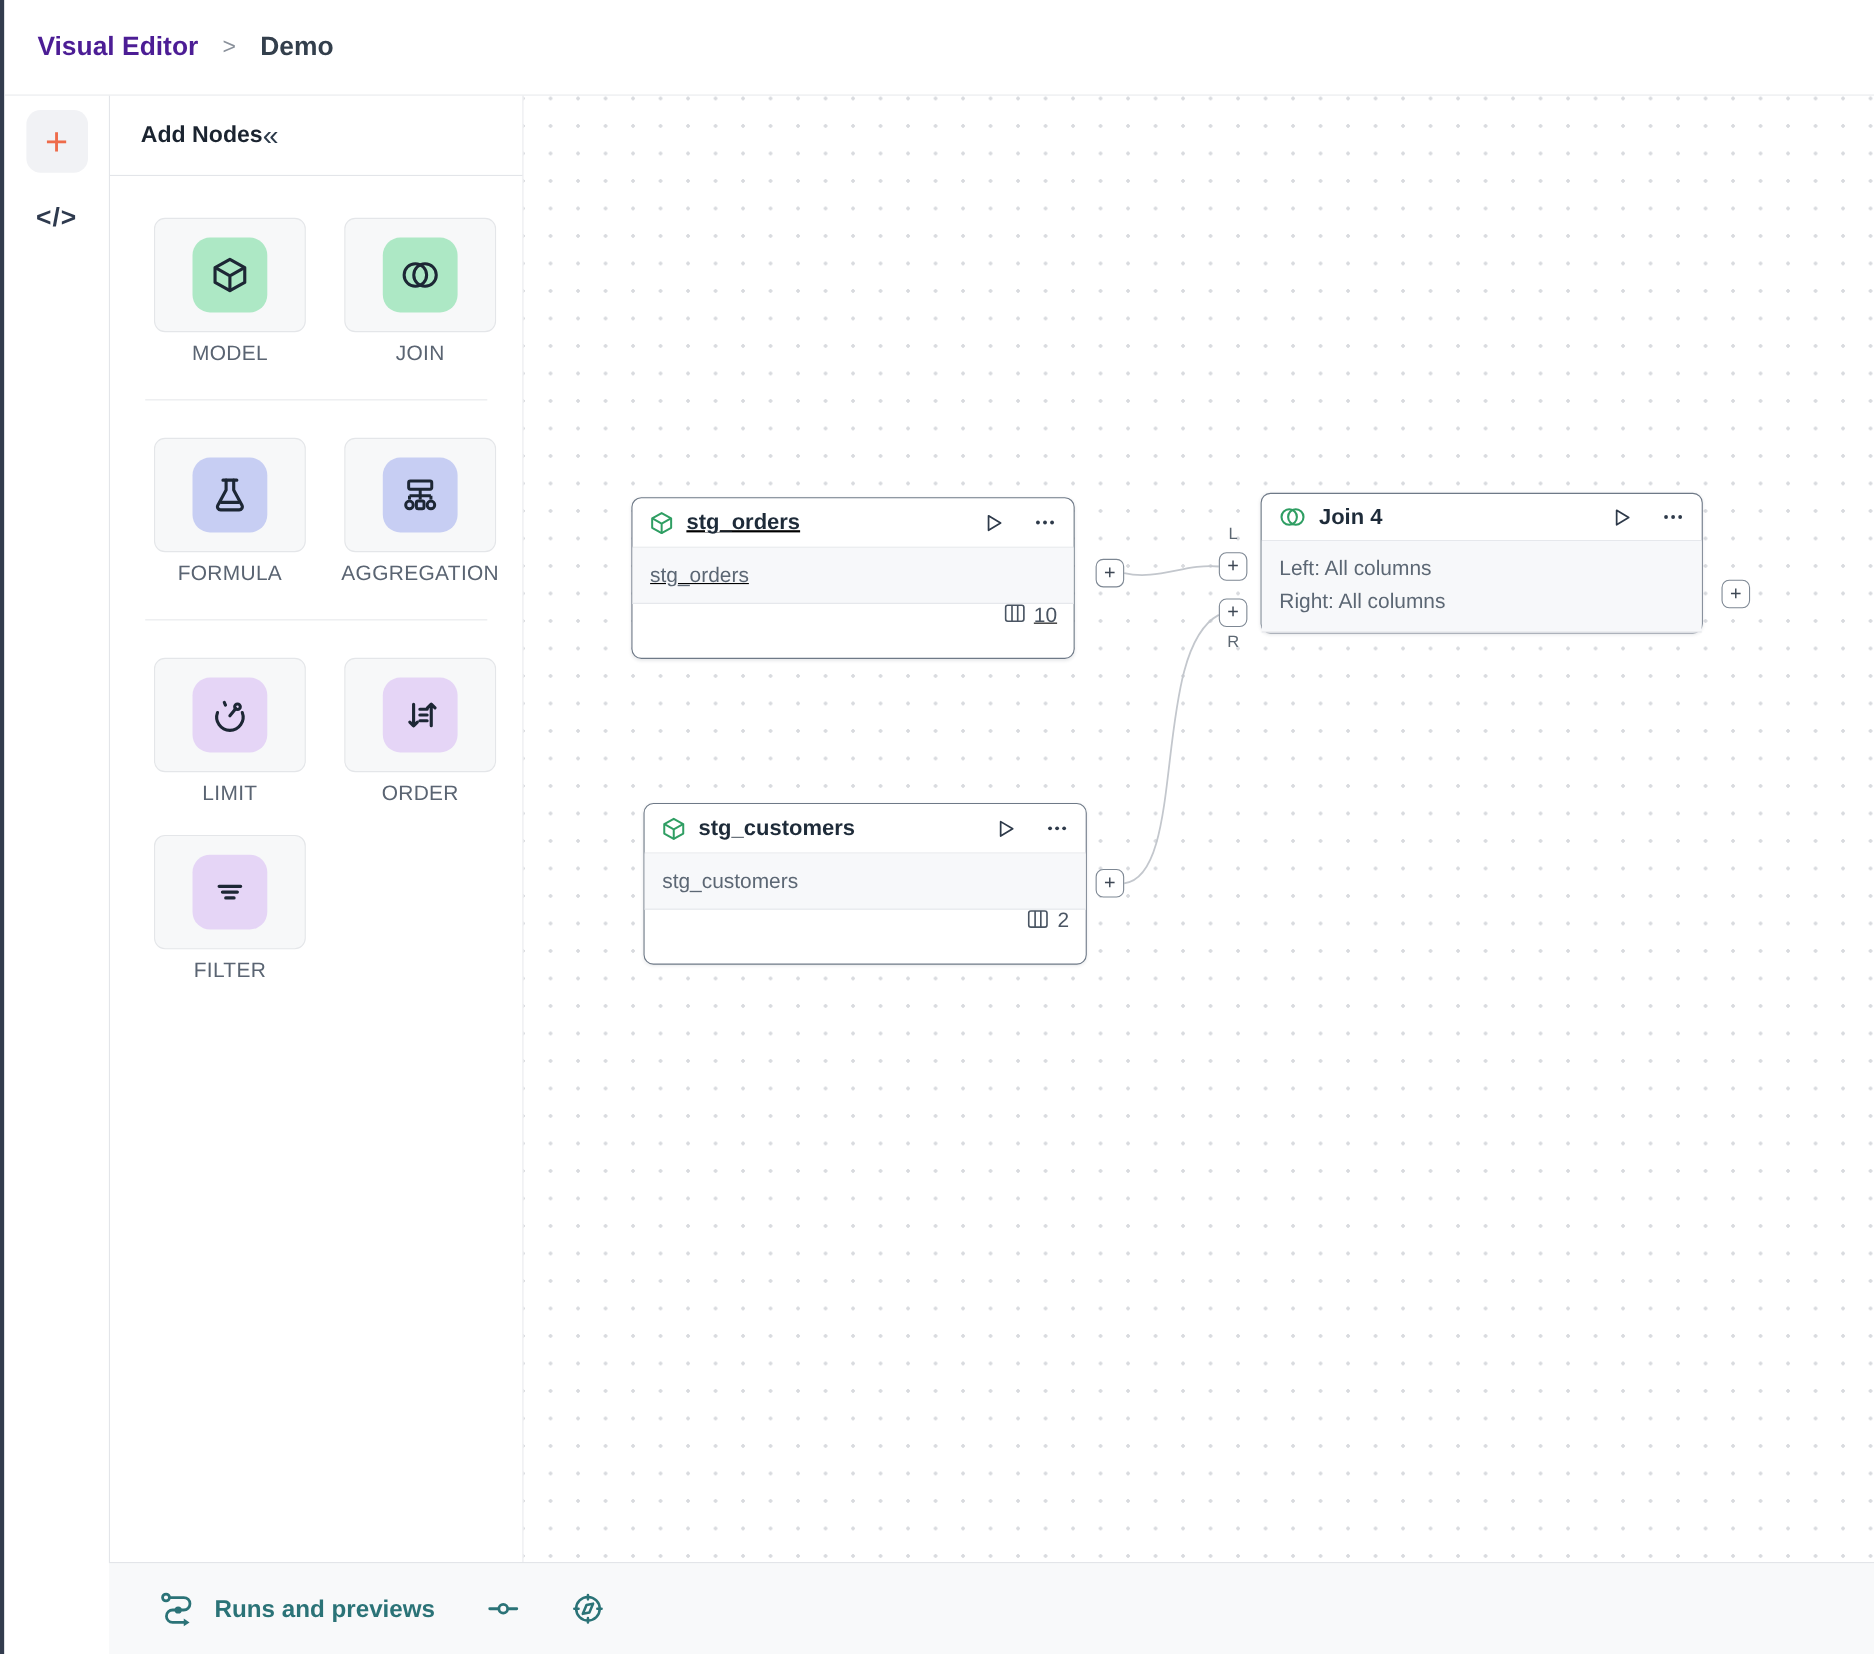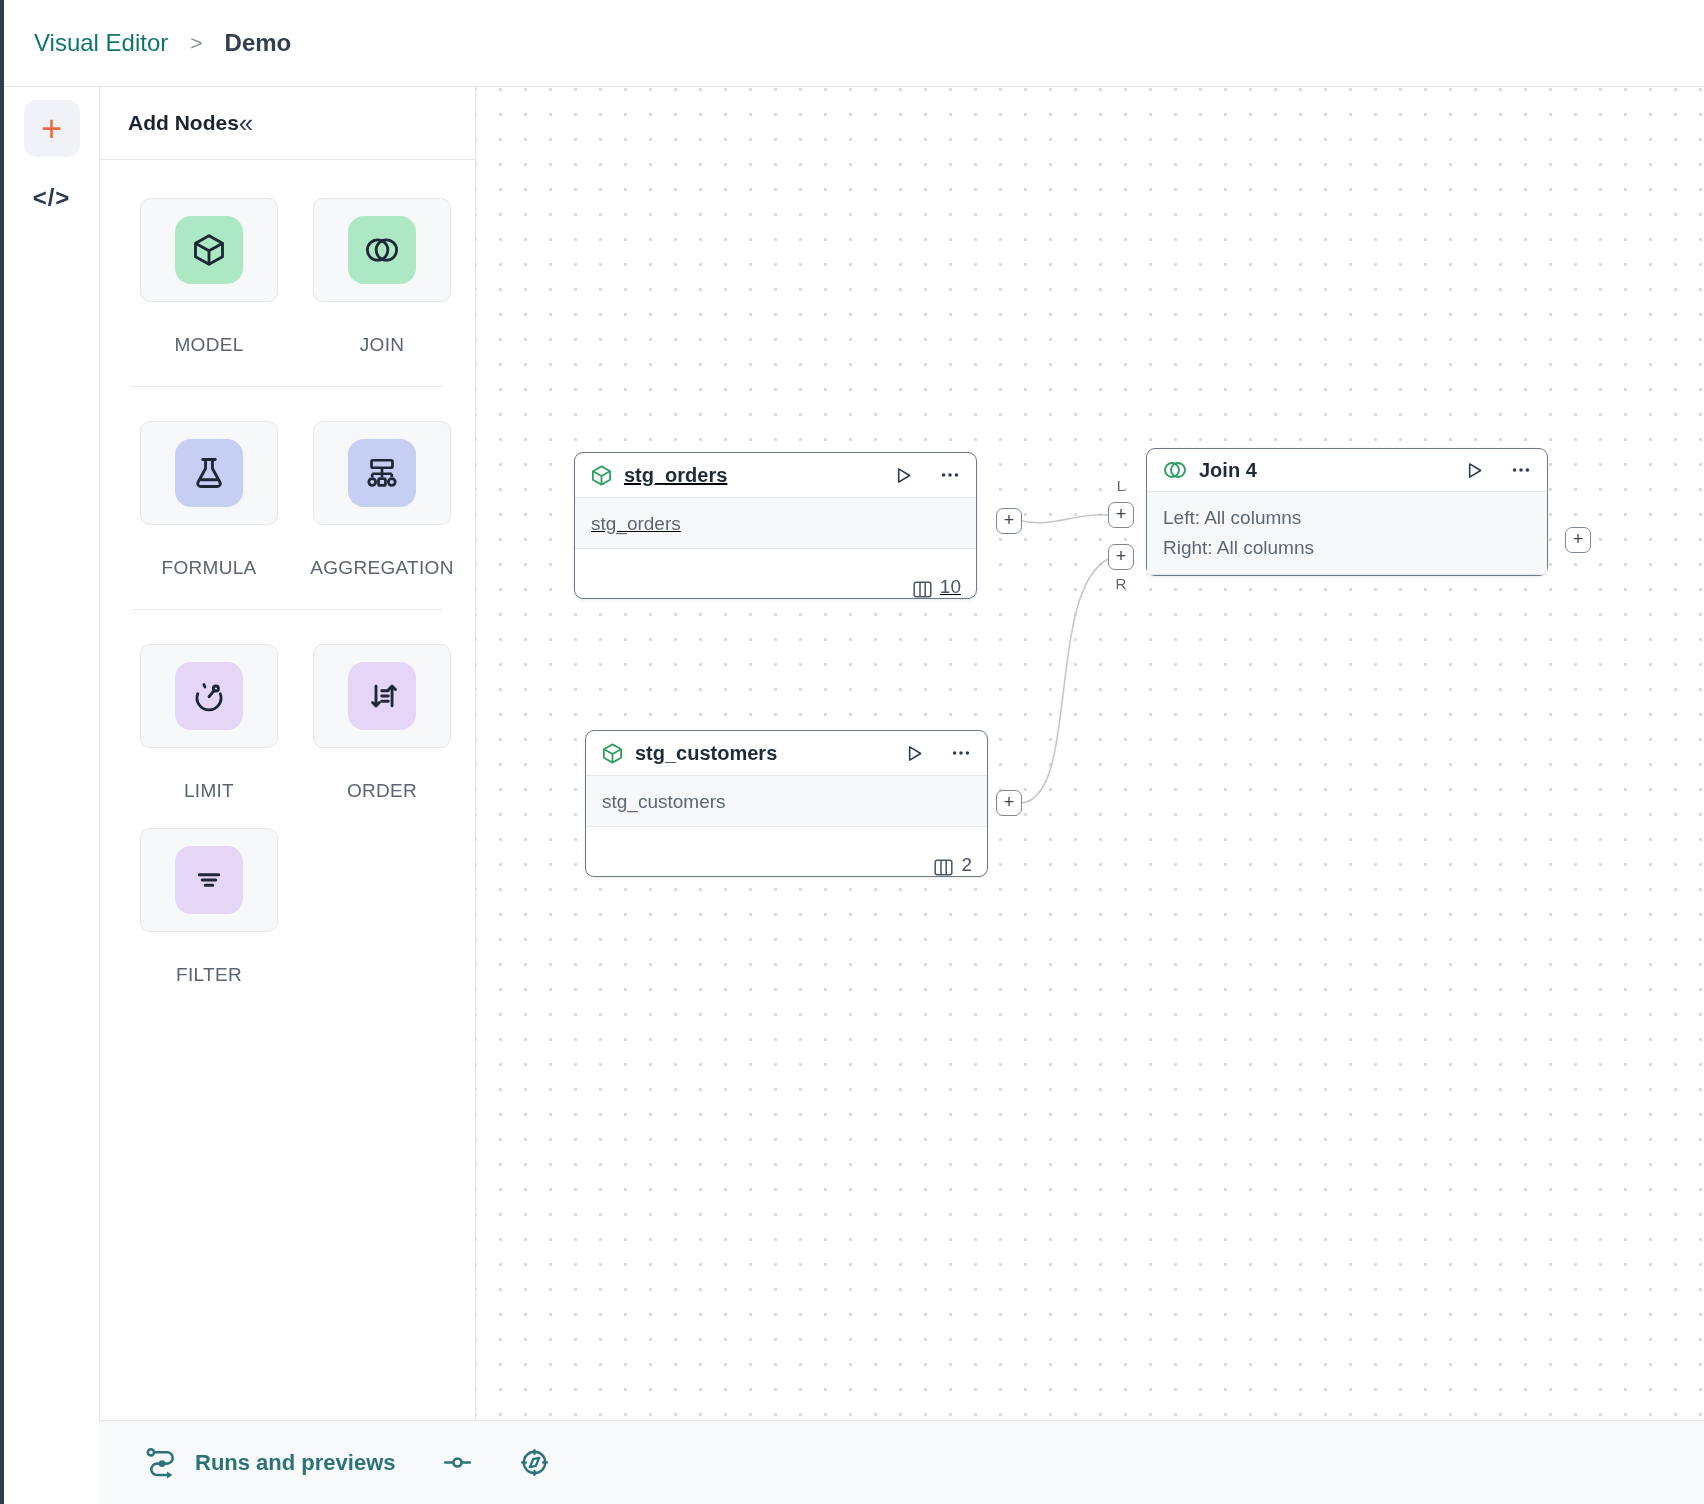--- a/index.html
+++ b/index.html
@@ -6,21 +6,21 @@
   html,body { width:1704px; height:1504px; overflow:hidden; background:#fff;
     font-family:"Liberation Sans","DejaVu Sans",sans-serif; }
   .app { position:relative; width:1704px; height:1504px; background:#fff; }
 
   
   .win-edge { position:absolute; left:0; top:0; width:4px; height:1504px; background:#333c4e; }
 
   
   .header { position:absolute; left:4px; top:0; right:0; height:87px; background:#fff;
     border-bottom:1px solid #e3e5e9; display:flex; align-items:center; padding-left:30px; }
-  .crumb-section { color:#0f766e; font-size:24px; font-weight:400; }
+  .crumb-section { color:#4c1d95; font-size:24px; font-weight:700; }
   .crumb-sep { color:#8a919b; font-size:21px; margin:0 22px; font-weight:400; }
   .crumb-page { color:#333f4c; font-size:24px; font-weight:700; }
 
   
   .rail { position:absolute; left:4px; top:87px; width:95px; bottom:0; background:#fff; }
   .rail-add { margin:13px auto 0; width:56px; height:57px; background:#f1f2f5; border:none;
     border-radius:13px; display:flex; align-items:center; justify-content:center;
     color:#ee6b4a; font-size:36px; font-weight:300; line-height:1; cursor:pointer; }
   .rail-code { margin:27px auto 0; width:56px; text-align:center; color:#2e3a4e;
     font-size:24px; font-weight:700; letter-spacing:1px; cursor:pointer; }
@@ -28,21 +28,21 @@
   
   .palette { position:absolute; left:99px; top:87px; width:377px; bottom:84px; background:#fff;
     border-left:1px solid #e3e5e9; border-right:1px solid #e3e5e9; }
   .palette-head { height:73px; border-bottom:1px solid #e3e5e9; display:flex;
     align-items:center; padding:0 38px 0 28px; }
   .palette-title { font-size:21px; font-weight:700; color:#1b2430; }
   .palette-collapse { font-size:26px; color:#2c3a4a; cursor:pointer; line-height:1;
     letter-spacing:-2px; }
   .palette-body { padding:38px 32px 0; }
   .tile-grid { display:grid; grid-template-columns:138px 138px; column-gap:35px; row-gap:26px; }
-  .tile-item { width:154px; display:flex; flex-direction:column; align-items:center; cursor:pointer;gap:23px; }
+  .tile-item { width:154px; display:flex; flex-direction:column; align-items:center; cursor:pointer; }
   .tile { width:138px; height:104px; background:#f7f8f9; border:1px solid #e4e6e9;
     border-radius:10px; display:flex; align-items:center; justify-content:center; }
   .tile-box { width:68px; height:68px; border-radius:16px; display:flex; align-items:center;
     justify-content:center; color:#1d2735; }
   .tint-green  { background:#ade8c5; }
   .tint-peri   { background:#c7cef3; }
   .tint-purple { background:#e5d5f6; }
   .tile-label { margin-top:9px; font-size:19px; color:#5a6472; letter-spacing:.3px; }
   .palette-div { height:1px; background:#e7e9ec; margin:30px 0 34px; }
 
@@ -56,21 +56,21 @@
     box-shadow:0 1px 3px rgba(30,40,55,.10); }
   .node-head { height:45px; display:flex; align-items:center; gap:11px; padding:0 15px;
     border-bottom:1px solid #e4e6ea; }
   .node-head .ngicon { color:#2f9e63; display:flex; }
   .node-title { flex:1; font-size:20px; font-weight:700; color:#1e2b39; }
   .node-play { color:#2e3a4a; display:flex; cursor:pointer; margin-right:14px; }
   .node-menu { color:#2e3a4a; display:flex; cursor:pointer; }
   .node-body { background:#f7f8fa; border-bottom:1px solid #e4e6ea; color:#5c6774; font-size:19px; }
   .body-single { height:51px; line-height:51px; padding:0 16px; }
   .body-double { padding:11px 16px; line-height:30px; }
-  .node-foot { height:49px; display:flex; align-items:flex-end; justify-content:flex-end;
+  .node-foot { height:49px; display:flex; align-items:flex-start; justify-content:flex-end;
     gap:8px; padding:0 15px; color:#4a5563; font-size:19px; border-radius:0 0 9px 9px; }
 
   .handle { position:absolute; width:26px; height:26px; background:#fff; border:1.5px solid #7d8793;
     border-radius:7px; color:#3d4754; font-size:18px; line-height:23px; text-align:center;
     cursor:pointer; z-index:3; }
   .hlabel { position:absolute; width:26px; text-align:center; font-size:15px; color:#5c6772; z-index:3; }
 
   
   .bottombar { position:absolute; left:99px; right:0; bottom:0; height:84px; background:#f8f9fa;
     border-top:1px solid #e3e5e9; display:flex; align-items:center; padding-left:46px;

